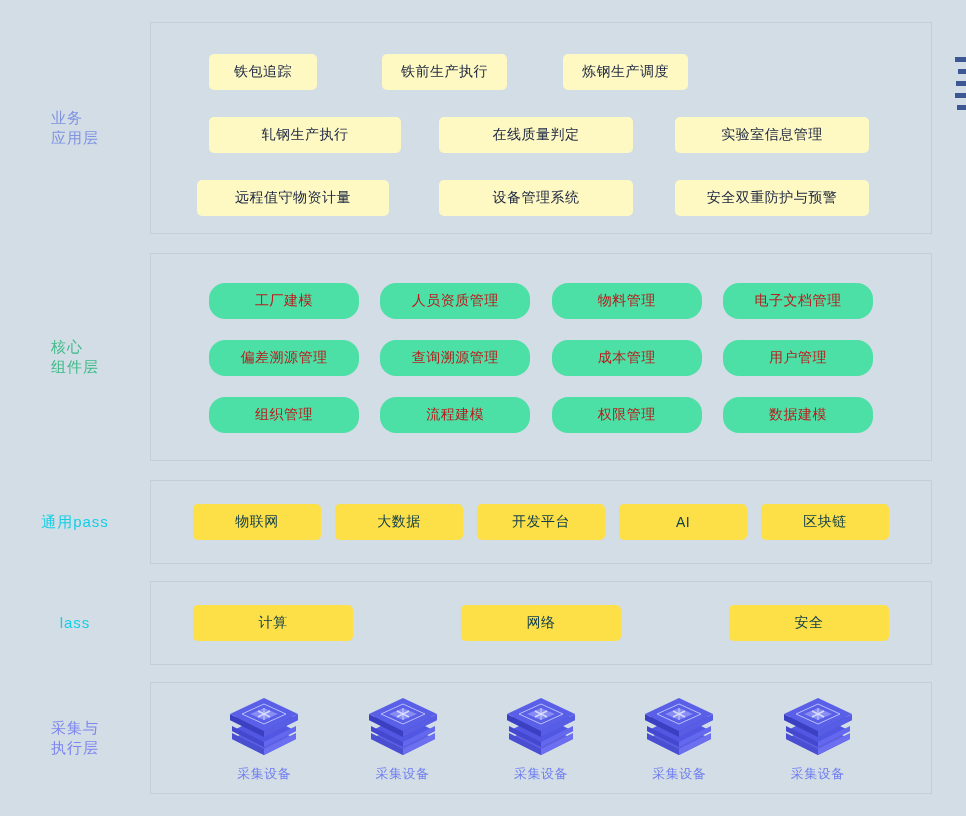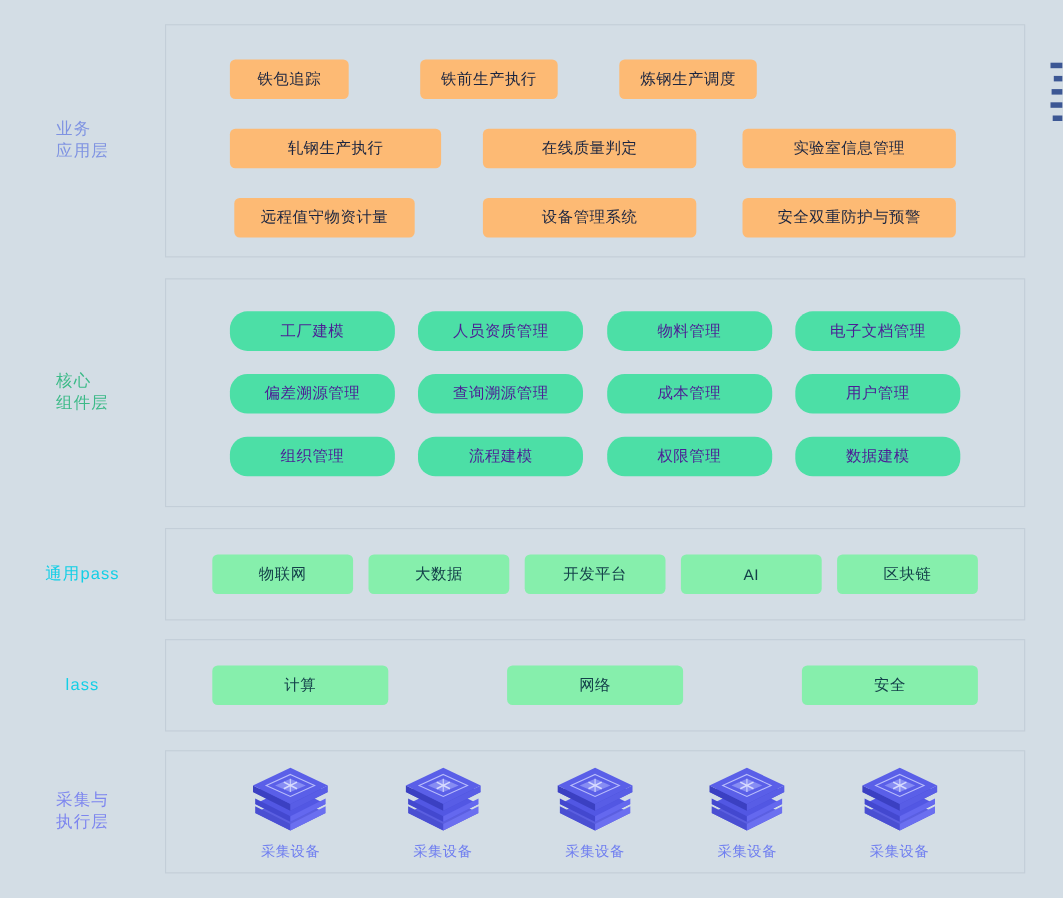--- a/index.html
+++ b/index.html
@@ -44,23 +44,23 @@
     border-radius: 5px;
     display: flex;
     align-items: center;
     justify-content: center;
     font-size: 14px;
     color: #24324a;
     letter-spacing: 0.5px;
     height: 36px;
     white-space: nowrap;
   }
-  .chip-blue  { background: #fdba74; color: #1b2540; }
-  .chip-green { background: #4cdfa6; color: #4c1d95; border-radius: 16px; }
-  .chip-cyan  { background: #86efac; color: #134049; }
+  .chip-blue  { background: #fef9c3; color: #1b2540; }
+  .chip-green { background: #4cdfa6; color: #b91c1c; border-radius: 16px; }
+  .chip-cyan  { background: #fde047; color: #134049; }
 
   
   #layer-app { left: 0; top: 22px; width: 932px; height: 212px; }
   #layer-app .layer-box { padding: 0; }
   #app-r1, #app-r2, #app-r3 { position: absolute; left: 0; right: 0; height: 36px; }
   #app-r1 { top: 31px; }
   #app-r2 { top: 94px; }
   #app-r3 { top: 157px; }
   #app-r1 .chip { position: absolute; }
   #app-r2 .chip { position: absolute; }
@@ -123,21 +123,21 @@
           <div class="chip chip-blue" style="left: 58px; width: 108px;">铁包追踪</div>
           <div class="chip chip-blue" style="left: 231px; width: 125px;">铁前生产执行</div>
           <div class="chip chip-blue" style="left: 412px; width: 125px;">炼钢生产调度</div>
         </div>
       <div class="row" id="app-r2">
           <div class="chip chip-blue" style="left: 58px; width: 192px;">轧钢生产执行</div>
           <div class="chip chip-blue" style="left: 288px; width: 194px;">在线质量判定</div>
           <div class="chip chip-blue" style="left: 524px; width: 194px;">实验室信息管理</div>
         </div>
       <div class="row" id="app-r3">
-          <div class="chip chip-blue" style="left: 62px; width: 164px;">远程值守物资计量</div>
+          <div class="chip chip-blue" style="left: 46px; width: 192px;">远程值守物资计量</div>
           <div class="chip chip-blue" style="left: 288px; width: 194px;">设备管理系统</div>
           <div class="chip chip-blue" style="left: 524px; width: 194px;">安全双重防护与预警</div>
         </div>
     </div>
   </section>
 
   <section class="layer" id="layer-core">
     <div class="layer-label lbl-green">核心
 组件层</div>
     <div class="layer-box">

